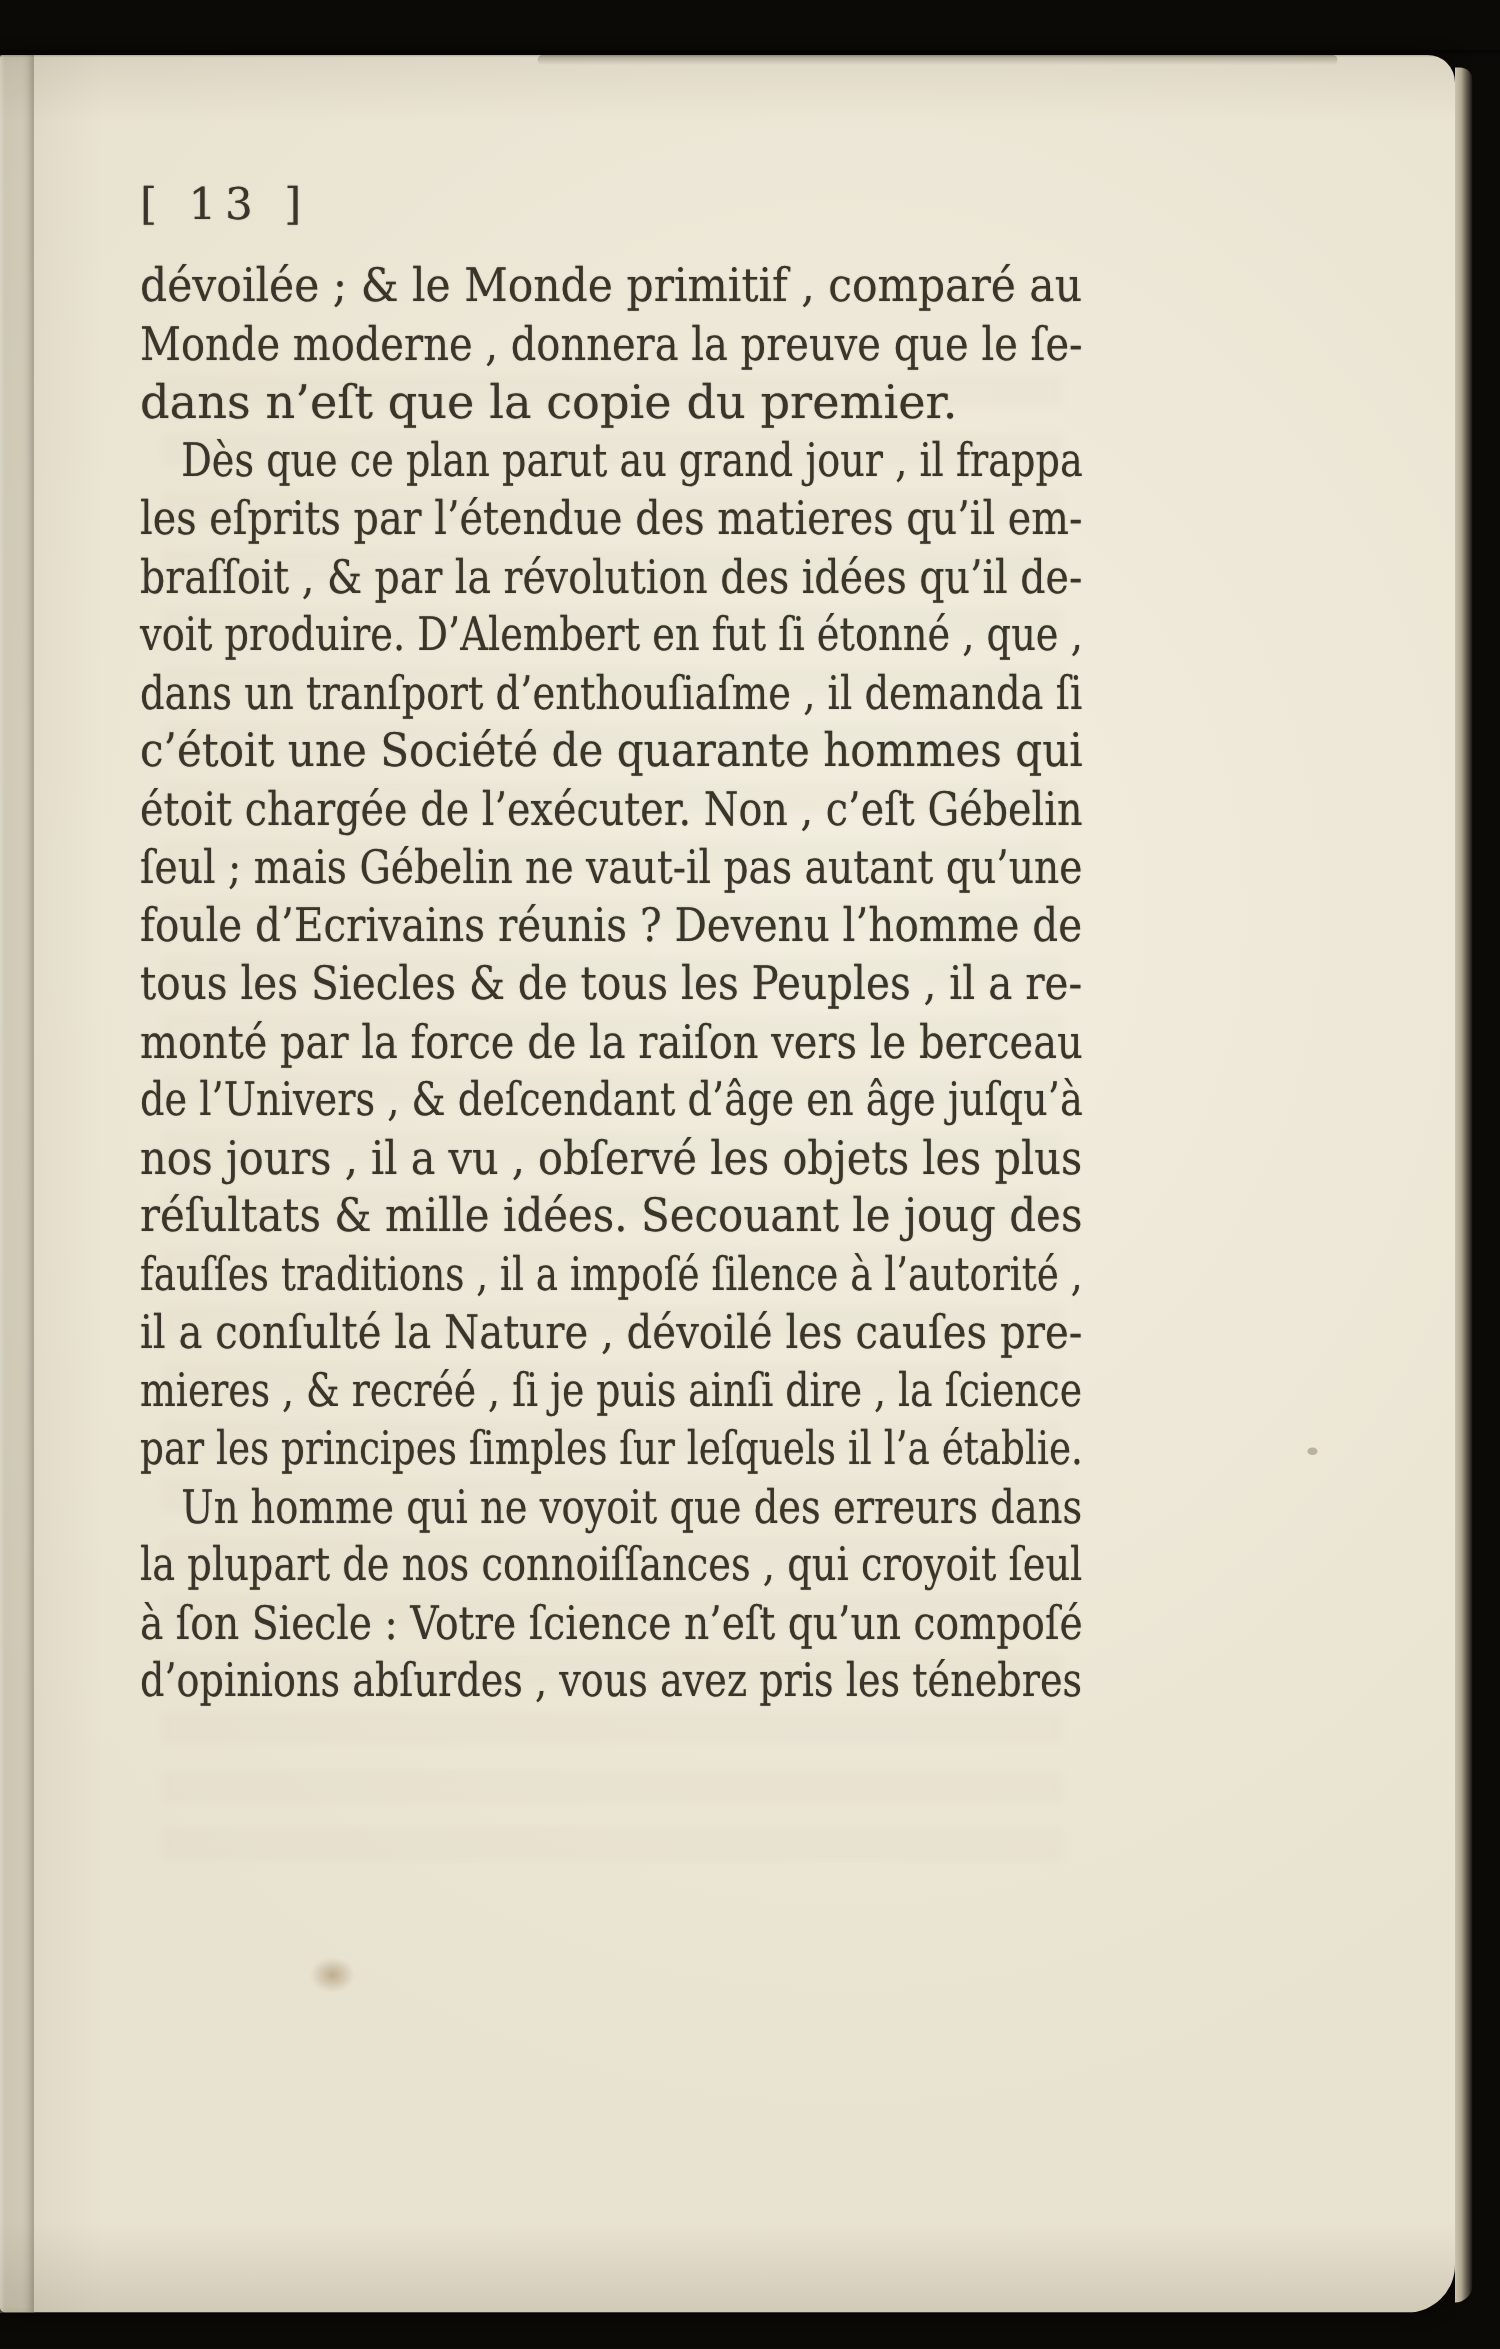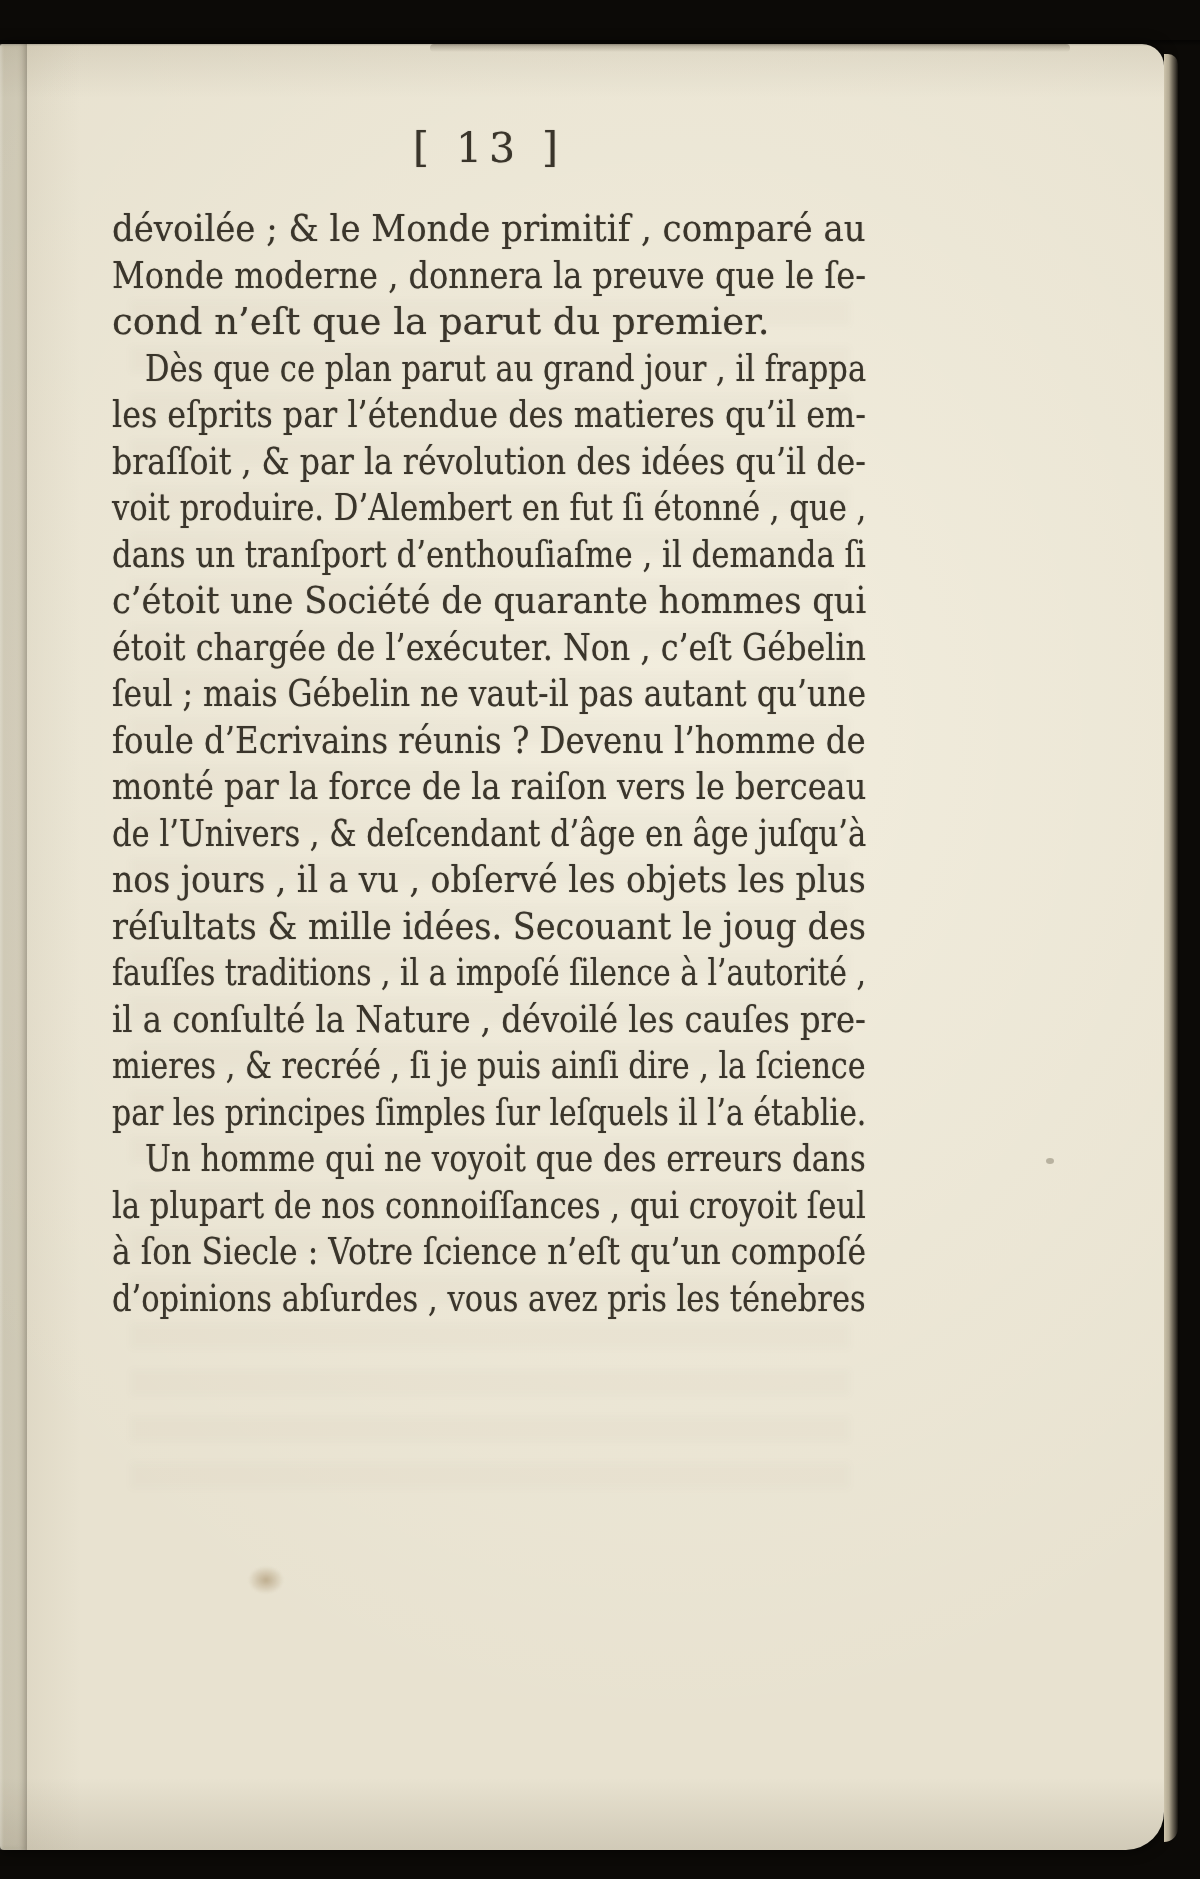--- a/index.html
+++ b/index.html
@@ -32,22 +32,22 @@
   
   .show-through{position:absolute;left:130px;top:300px;width:720px;height:1200px;opacity:.5;
          background:repeating-linear-gradient(180deg, rgba(125,117,96,.055) 0 26px, rgba(125,117,96,0) 26px 46.5px);
          filter:blur(3px);}
   .stain{position:absolute;left:248px;top:1566px;width:36px;height:28px;border-radius:50%;
          background:radial-gradient(ellipse at center, rgba(148,120,76,.5), rgba(148,120,76,0) 70%);
          filter:blur(1px);}
   .fleck{position:absolute;left:1046px;top:1158px;width:8px;height:6px;border-radius:50%;
          background:rgba(90,80,60,.35);}
   
-  .header{position:absolute;left:112px;top:124px;width:754px;text-align:center;
-         font-size:41px;letter-spacing:7px;color:#3a352b;
+  .header{position:absolute;left:112px;top:144px;width:754px;text-align:left;
+         font-size:35px;letter-spacing:7px;color:#3a352b;
          text-shadow:0 0 1px rgba(58,53,43,.55);}
   .textblock{position:absolute;left:112px;top:206px;width:754px;color:#3a352b;
          font-size:37px;line-height:46.5px;
          text-shadow:0 0 1px rgba(58,53,43,.5);}
   .tl{height:46.5px;white-space:nowrap;}
   .tl.indent{padding-left:33px;text-align:center;}
   .fit{display:inline-block;white-space:nowrap;transform-origin:0 50%;}
 </style>
 </head>
 <body>
@@ -60,30 +60,31 @@
   <div class="top-band-shadow"></div>
   <div class="show-through"></div>
   <div class="stain"></div>
   <div class="fleck"></div>
 
   <div class="header">[ 13 ]</div>
 
   <div class="textblock">
     <div class="tl"><span class="fit" style="transform: scaleX(0.918392);">dévoilée ; &amp; le Monde primitif , comparé au</span></div>
     <div class="tl"><span class="fit" style="transform: scaleX(0.864679);">Monde moderne , donnera la preuve que le ſe-</span></div>
-    <div class="tl"><span class="fit" style="transform: scaleX(1);">cond n’eſt que la parut du premier.</span></div>
+    <div class="tl"><span class="fit" style="transform: scaleX(1);">dans n’eſt que la copie du premier.</span></div>
     <div class="tl indent"><span class="fit" style="transform: scaleX(0.824943);">Dès que ce plan parut au grand jour , il frappa</span></div>
     <div class="tl"><span class="fit" style="transform: scaleX(0.85877);">les eſprits par l’étendue des matieres qu’il em-</span></div>
     <div class="tl"><span class="fit" style="transform: scaleX(0.853907);">braſſoit , &amp; par la révolution des idées qu’il de-</span></div>
     <div class="tl"><span class="fit" style="transform: scaleX(0.828571);">voit produire. D’Alembert en fut ſi étonné , que ,</span></div>
     <div class="tl"><span class="fit" style="transform: scaleX(0.831312);">dans un tranſport d’enthouſiaſme , il demanda ſi</span></div>
     <div class="tl"><span class="fit" style="transform: scaleX(0.90953);">c’étoit une Société de quarante hommes qui</span></div>
     <div class="tl"><span class="fit" style="transform: scaleX(0.85877);">étoit chargée de l’exécuter. Non , c’eſt Gébelin</span></div>
     <div class="tl"><span class="fit" style="transform: scaleX(0.848144);">ſeul ; mais Gébelin ne vaut-il pas autant qu’une</span></div>
     <div class="tl"><span class="fit" style="transform: scaleX(0.87471);">foule d’Ecrivains réunis ? Devenu l’homme de</span></div>
+    <div class="tl"><span class="fit" style="transform: scaleX(0.875726);">tous les Siecles &amp; de tous les Peuples , il a re-</span></div>
     <div class="tl"><span class="fit" style="transform: scaleX(0.863688);">monté par la force de la raiſon vers le berceau</span></div>
     <div class="tl"><span class="fit" style="transform: scaleX(0.827662);">de l’Univers , &amp; deſcendant d’âge en âge juſqu’à</span></div>
     <div class="tl"><span class="fit" style="transform: scaleX(0.895487);">nos jours , il a vu , obſervé les objets les plus</span></div>
     <div class="tl"><span class="fit" style="transform: scaleX(0.90625);">réſultats &amp; mille idées. Secouant le joug des</span></div>
     <div class="tl"><span class="fit" style="transform: scaleX(0.807281);">fauſſes traditions , il a impoſé ſilence à l’autorité ,</span></div>
     <div class="tl"><span class="fit" style="transform: scaleX(0.869666);">il a conſulté la Nature , dévoilé les cauſes pre-</span></div>
     <div class="tl"><span class="fit" style="transform: scaleX(0.816901);">mieres , &amp; recréé , ſi je puis ainſi dire , la ſcience</span></div>
     <div class="tl"><span class="fit" style="transform: scaleX(0.808146);">par les principes ſimples ſur leſquels il l’a établie.</span></div>
     <div class="tl indent"><span class="fit" style="transform: scaleX(0.830645);">Un homme qui ne voyoit que des erreurs dans</span></div>
     <div class="tl"><span class="fit" style="transform: scaleX(0.829483);">la plupart de nos connoiſſances , qui croyoit ſeul</span></div>

